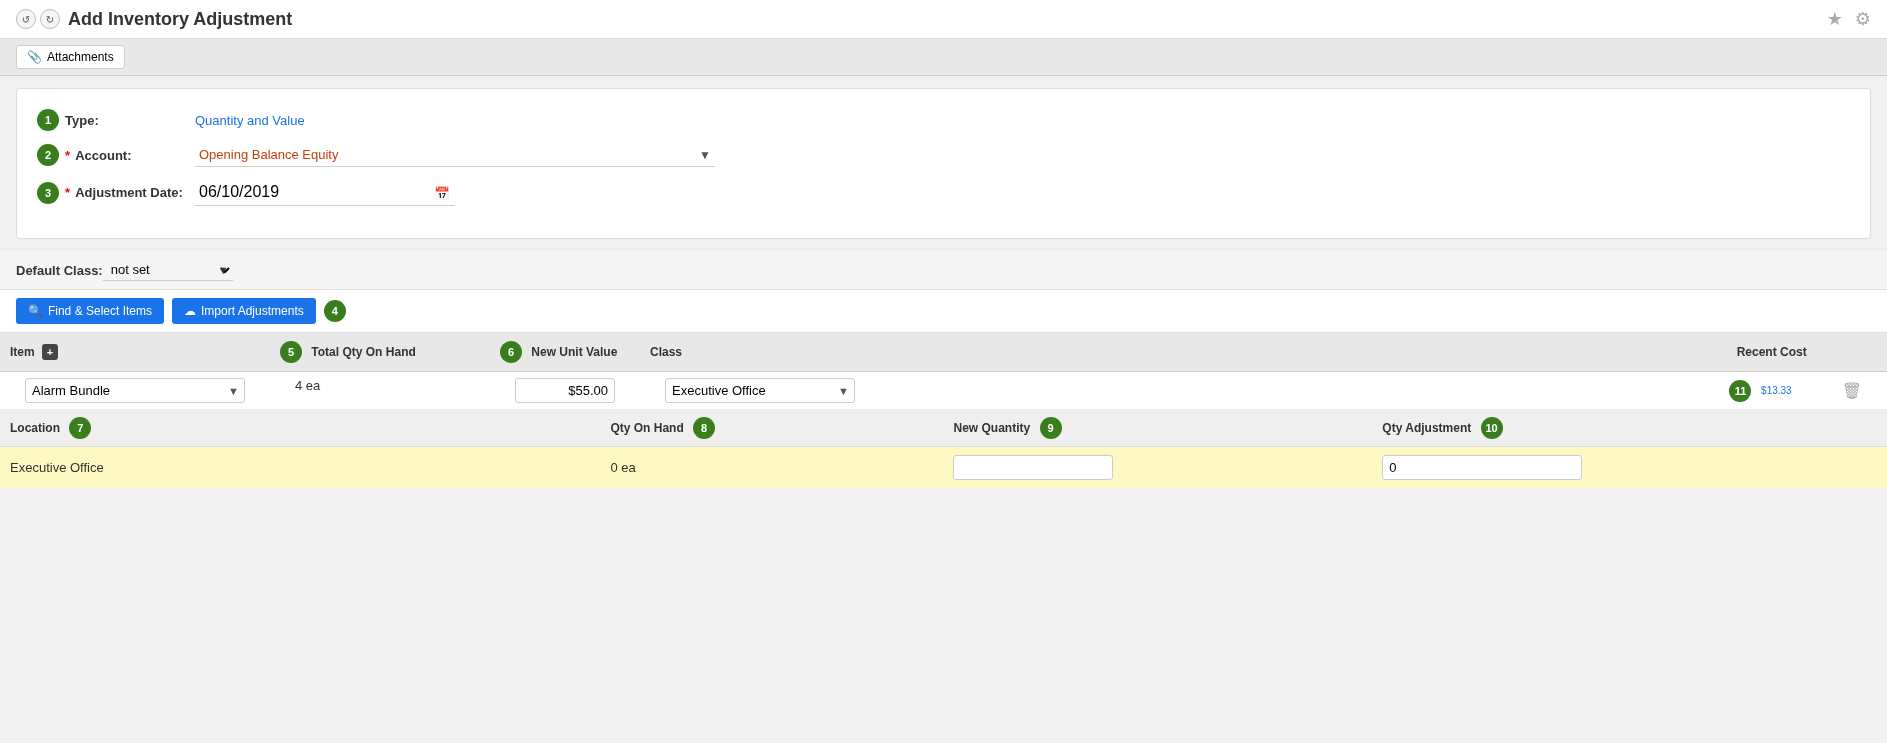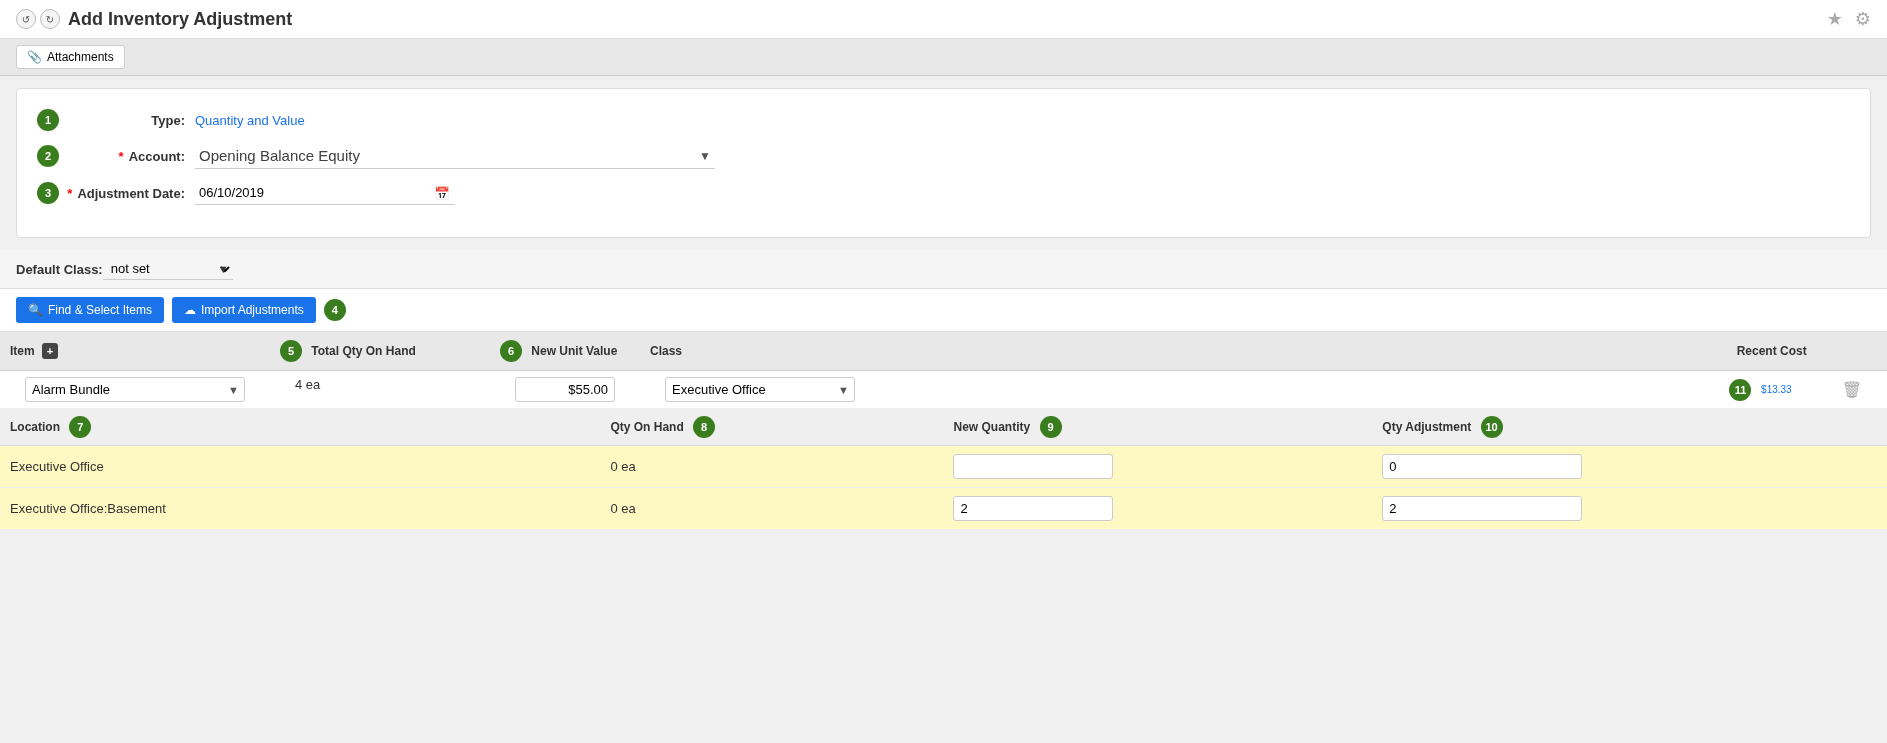--- a/index.html
+++ b/index.html
@@ -80,59 +80,59 @@
       color: #fff;
       font-size: 11px;
       font-weight: bold;
       display: inline-flex; align-items: center; justify-content: center;
       margin-right: 6px;
       flex-shrink: 0;
     }
     .form-label {
       font-weight: bold;
       min-width: 130px;
-      text-align: right;
+      text-align: left;
       padding-right: 10px;
       color: #333;
     }
     .required-star {
       color: red; margin-right: 2px;
     }
     .form-value-text {
       color: #1a73e8;
       font-size: 13px;
     }
     .form-select-wrapper {
       position: relative;
       width: 520px;
     }
     .form-select-input {
       width: 100%;
       border: none;
       border-bottom: 1px solid #ccc;
       padding: 4px 24px 4px 4px;
-      font-size: 15px;
+      font-size: 13px;
       outline: none;
       background: transparent;
-      color: #404040;
+      color: #c2410c;
     }
     .form-select-arrow {
       position: absolute; right: 4px; top: 50%; transform: translateY(-50%);
       color: #555; font-size: 12px;
     }
     .form-date-wrapper {
       position: relative;
       width: 260px;
     }
     .form-date-input {
       width: 100%;
       border: none;
       border-bottom: 1px solid #ccc;
       padding: 4px 24px 4px 4px;
-      font-size: 13px;
+      font-size: 16px;
       outline: none;
       background: transparent;
     }
     .form-calendar-icon {
       position: absolute; right: 4px; top: 50%; transform: translateY(-50%);
       color: #666; font-size: 13px;
     }
     .form-memo-textarea {
       width: 520px;
       border: none;
@@ -494,25 +494,19 @@
                 </th>
               </tr>
             </thead>
             <tbody id="location-rows-body">
             <tr>
                   <td>Executive Office</td>
                   <td>0 ea</td>
                   <td><input type="text" class="sub-input" style=""></td>
                   <td><input type="text" class="sub-input-adj" value="0" style=""></td>
                 </tr>
-                <tr>
-                  <td>Executive Office:Basement</td>
-                  <td>0 ea</td>
-                  <td><input type="text" class="sub-input" value="2" style=""></td>
-                  <td><input type="text" class="sub-input-adj" value="2" style=""></td>
-                </tr>
               </tbody>
           </table>
         </td>
       </tr>
     </tbody>
   </table>
 </div>
 
 </body></html>

